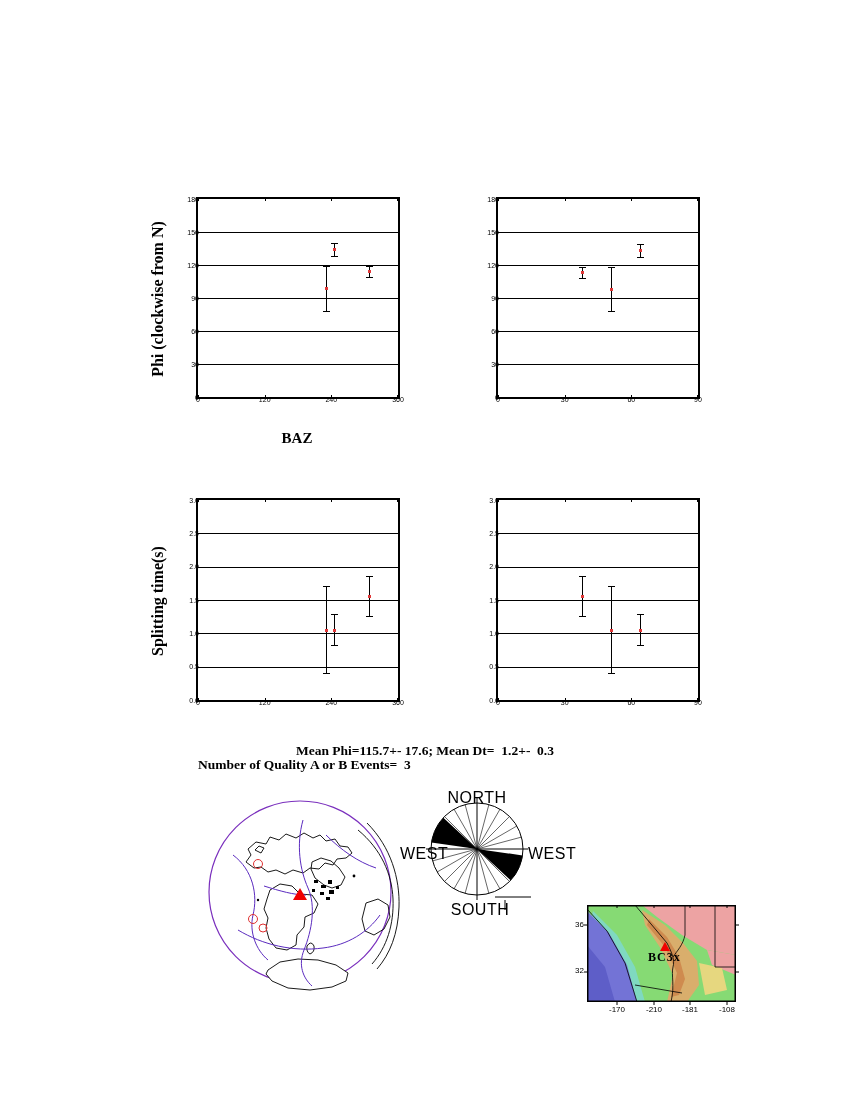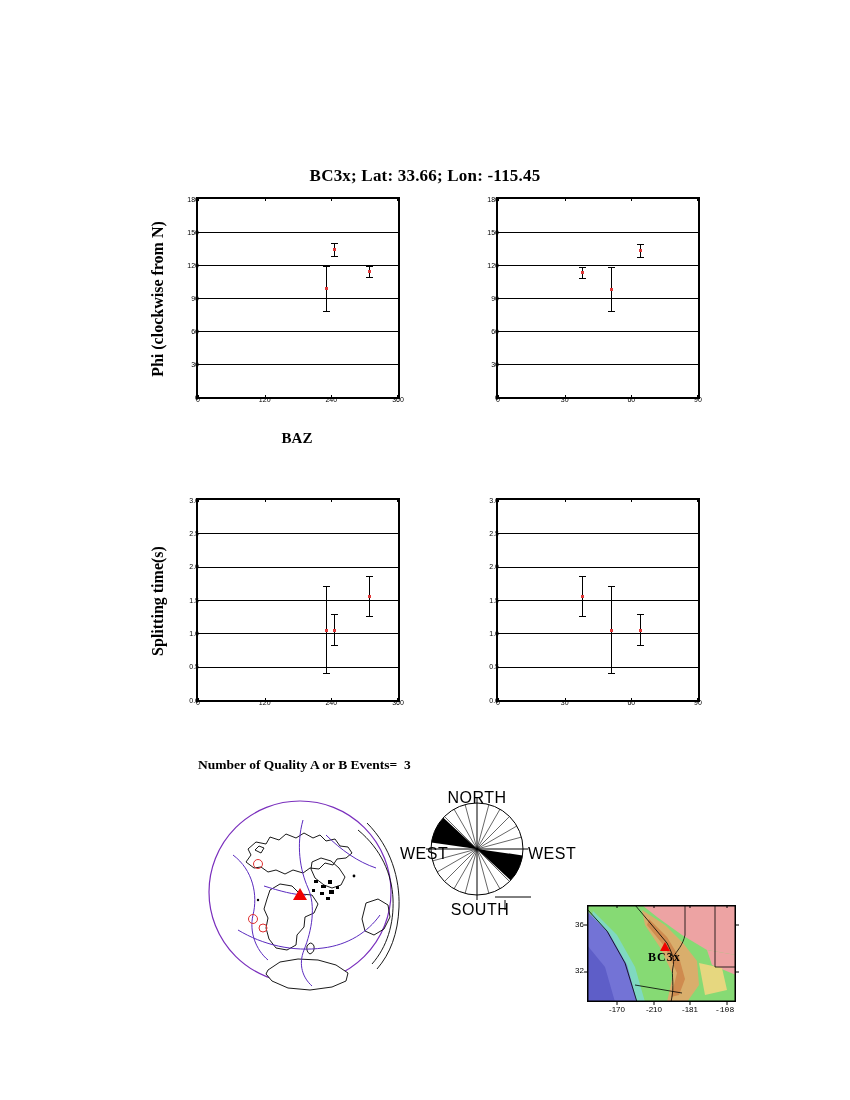--- a/index.html
+++ b/index.html
@@ -28,21 +28,20 @@
   .map-tick{position:absolute;font-family:"Liberation Sans","DejaVu Sans",sans-serif;
             font-size:8px;line-height:8px;}
   .station-label{position:absolute;font-weight:bold;font-size:12px;letter-spacing:1px;}
   svg{display:block;}
 </style>
 </head>
 <body>
 
 <div class="page">
 
-  <div class="title">BC3x; Lat:  33.66;  Lon: -115.45</div>
 
   <div class="vlabel" style="left:158px;top:299px;">Phi (clockwise from N)</div>
   <div class="vlabel" style="left:158px;top:601px;">Splitting time(s)</div>
 
   <div class="plot" id="plot-0" style="left:196px;top:197px;width:204px;height:202px;">
       <div class="ytick-label" style="top: 194.5px;">0</div>
       <div class="gridline" style="top: 165px;"></div>
       <div class="ytick-label" style="top: 161.5px;">30</div>
       <div class="gridline" style="top: 132px;"></div>
       <div class="ytick-label" style="top: 128.5px;">60</div>
@@ -188,20 +187,21 @@
       <div class="errcap" style="left: 109.833px; top: 172.833px;"></div>
       <div class="datapoint" style="left: 111.833px; top: 128.5px; background: rgb(224, 56, 56);"></div>
       <div class="errbar" style="left: 141.722px; top: 114px; height: 31.3333px;"></div>
       <div class="errcap" style="left: 138.722px; top: 113.5px;"></div>
       <div class="errcap" style="left: 138.722px; top: 144.833px;"></div>
       <div class="datapoint" style="left: 140.722px; top: 128.5px; background: rgb(224, 56, 56);"></div>
     </div>
 
   <div class="axis-caption" style="left:197px;top:430px;width:200px;">BAZ</div>
 
+  <div class="summary-line" style="left:120px;top:743px;width:610px;text-align:center;">Mean Phi=115.7+- 17.6; Mean Dt=  1.2+-  0.3</div>
   <div class="summary-line" style="left:198px;top:757px;">Number of Quality A or B Events=  3</div>
 
   <div style="position:absolute;left:208px;top:800px;width:190px;height:196px;">
     <svg width="190" height="196" viewBox="0 0 190 196" style="overflow:visible">
 
       <circle cx="92" cy="92" r="91" fill="none" stroke="#7a2fbd" stroke-width="1.2"></circle>
 
       <g stroke="#000" fill="none" stroke-width="0.9">
         <path d="M38,62 l5,-7 l-3,-6 l8,-7 l10,2 l4,-7 l9,3 l7,-6 l10,4 l8,-5 l9,5 l7,-3 l6,6 l9,-2 l5,7 l8,1 l4,6 l-6,5 l-9,1 l-4,6 l-8,-2 l-6,6 l-9,-1 l-7,5 l-10,-3 l-8,4 l-9,-4 l-8,2 l-7,-5 l-7,1 z"></path>
         <path d="M47,50 l4,-4 l5,2 l-3,5 z"></path>
@@ -318,15 +318,15 @@
       <rect x="0.75" y="0.75" width="147.5" height="95.5" fill="none" stroke="#000" stroke-width="1.5"></rect>
       <polygon points="78,37 73,46 83,46" fill="#f00000"></polygon>
     </svg>
   </div>
   <div class="station-label" style="left:648px;top:950px;">BC3x</div>
   <div class="map-tick" style="left:570px;top:921px;width:14px;text-align:right;">36</div>
   <div class="map-tick" style="left:570px;top:967px;width:14px;text-align:right;">32</div>
   <div class="map-tick" style="left:605px;top:1006px;width:24px;text-align:center;">-170</div>
   <div class="map-tick" style="left:642px;top:1006px;width:24px;text-align:center;">-210</div>
   <div class="map-tick" style="left:678px;top:1006px;width:24px;text-align:center;">-181</div>
-  <div class="map-tick" style="left:715px;top:1006px;width:24px;font-family:Liberation Mono, monospace;">-108</div>
+  <div class="map-tick" style="left:715px;top:1006px;width:24px;text-align:center;">-108</div>
 
 </div>
 
 </body></html>

